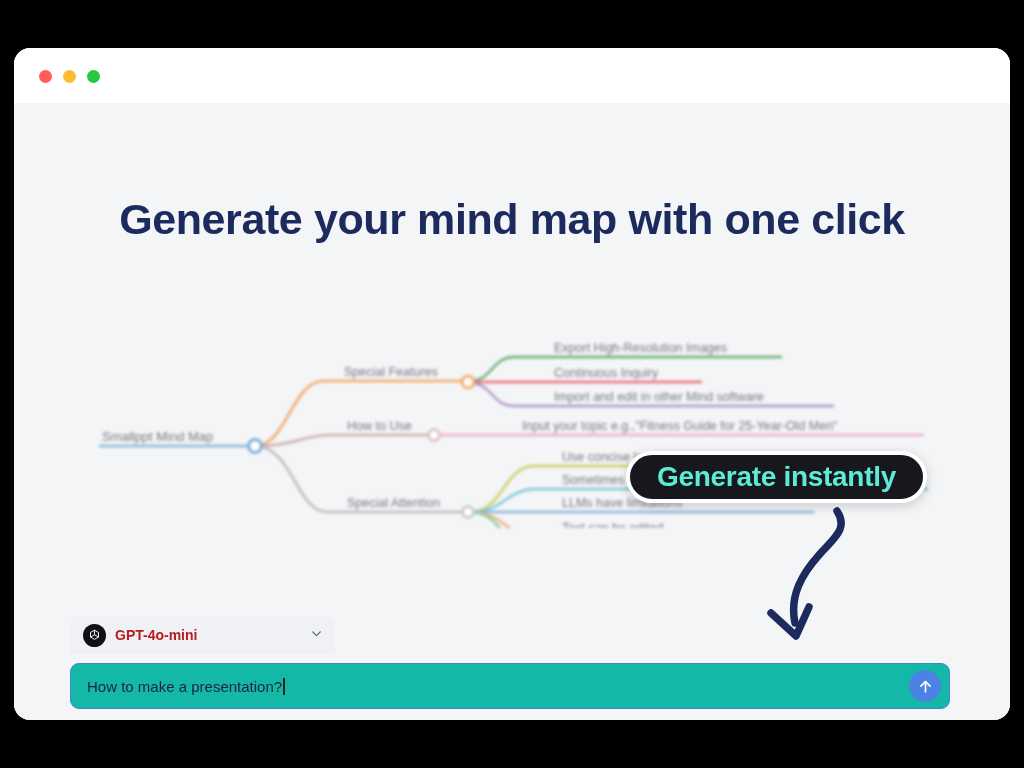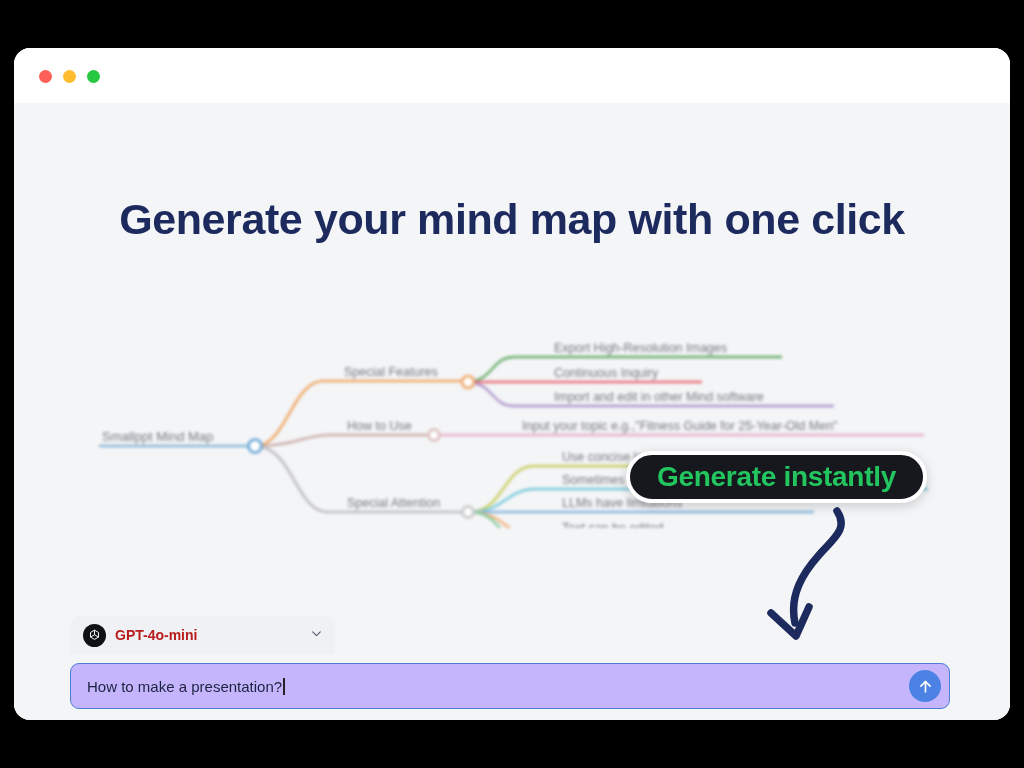--- a/index.html
+++ b/index.html
@@ -100,21 +100,21 @@
     position: absolute;
     left: 612px;
     top: 348px;
     height: 52px;
     padding: 0 27px;
     display: flex;
     align-items: center;
     background: #16181d;
     border: 4px solid #ffffff;
     border-radius: 26px;
-    color: #22c55e;
+    color: #5eead4;
     font-size: 28px;
     font-weight: bold;
     white-space: nowrap;
     letter-spacing: -0.3px;
     box-shadow: 0 3px 12px rgba(0,0,0,0.18);
   }
 
   
   #arrow {
     position: absolute;
@@ -155,21 +155,21 @@
     flex: 1;
   }
 
   
   #input-row {
     position: absolute;
     left: 56px;
     top: 560px;
     width: 880px;
     height: 46px;
-    background: #c4b5fd;
+    background: #14b8a6;
     border: 1.6px solid #4a7fd4;
     border-radius: 9px;
     display: flex;
     align-items: center;
     padding: 0 8px 0 16px;
   }
   #prompt-text {
     flex: 1;
     font-size: 15px;
     color: #1d2340;

